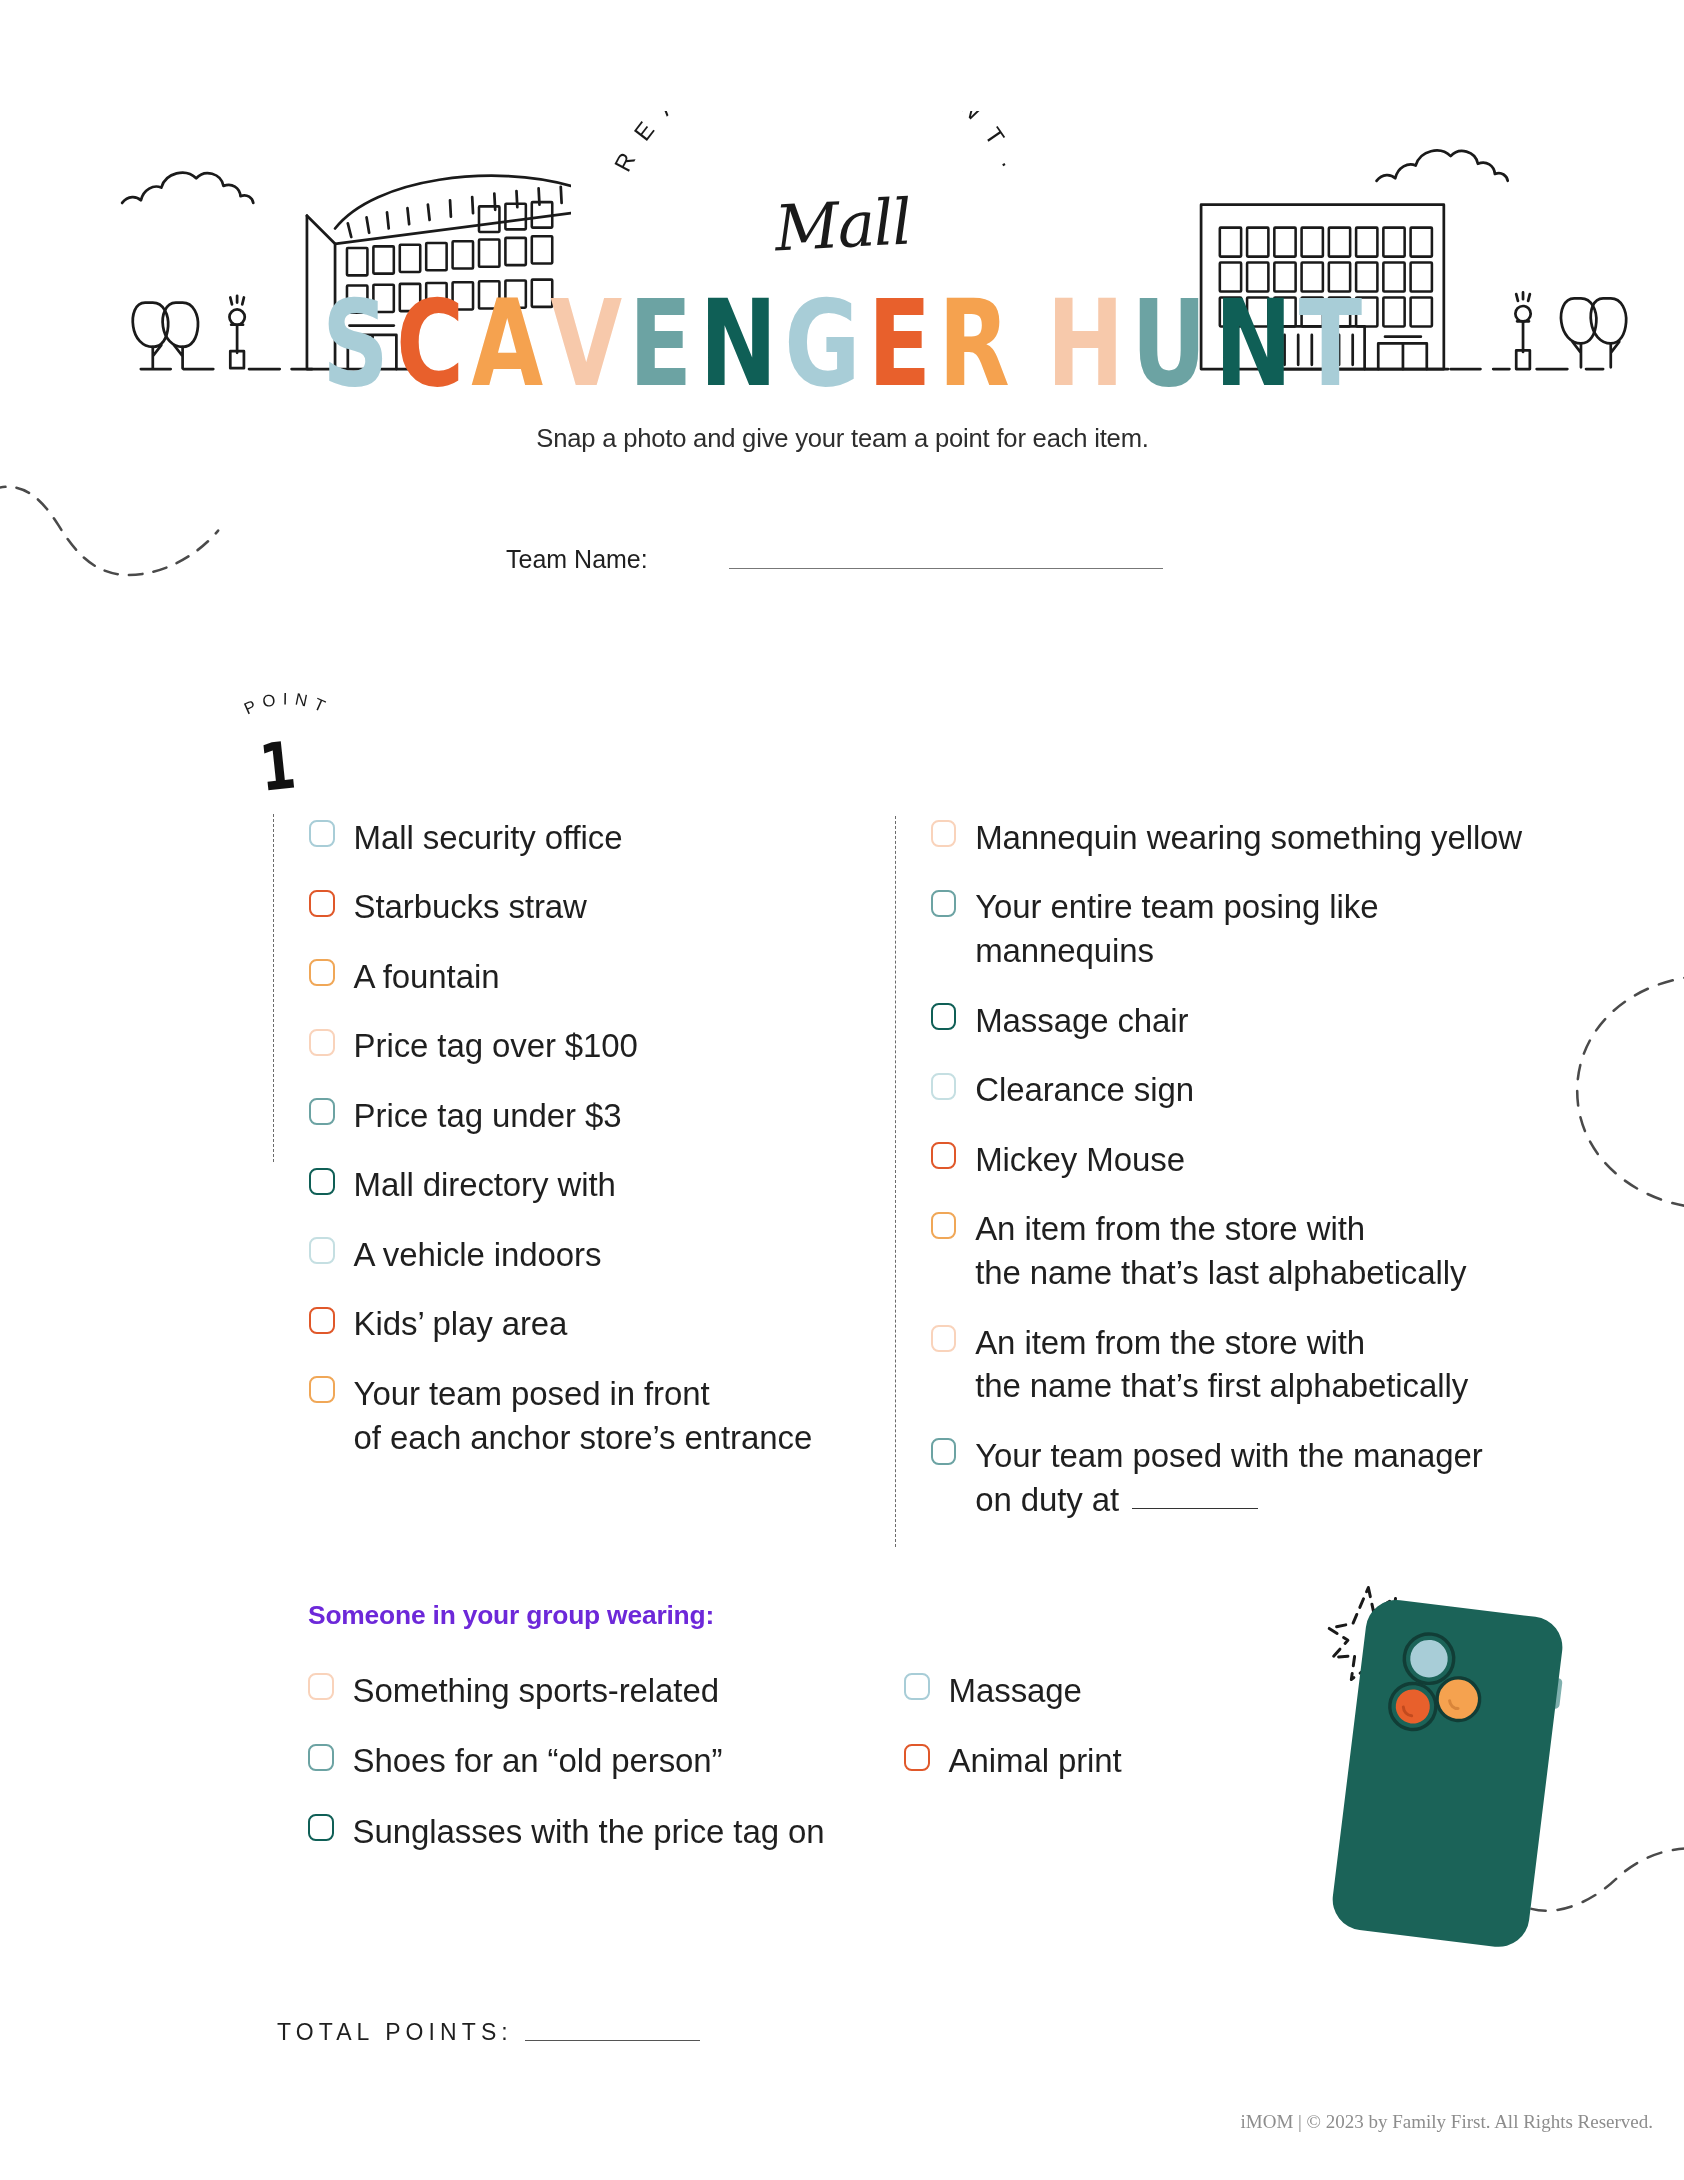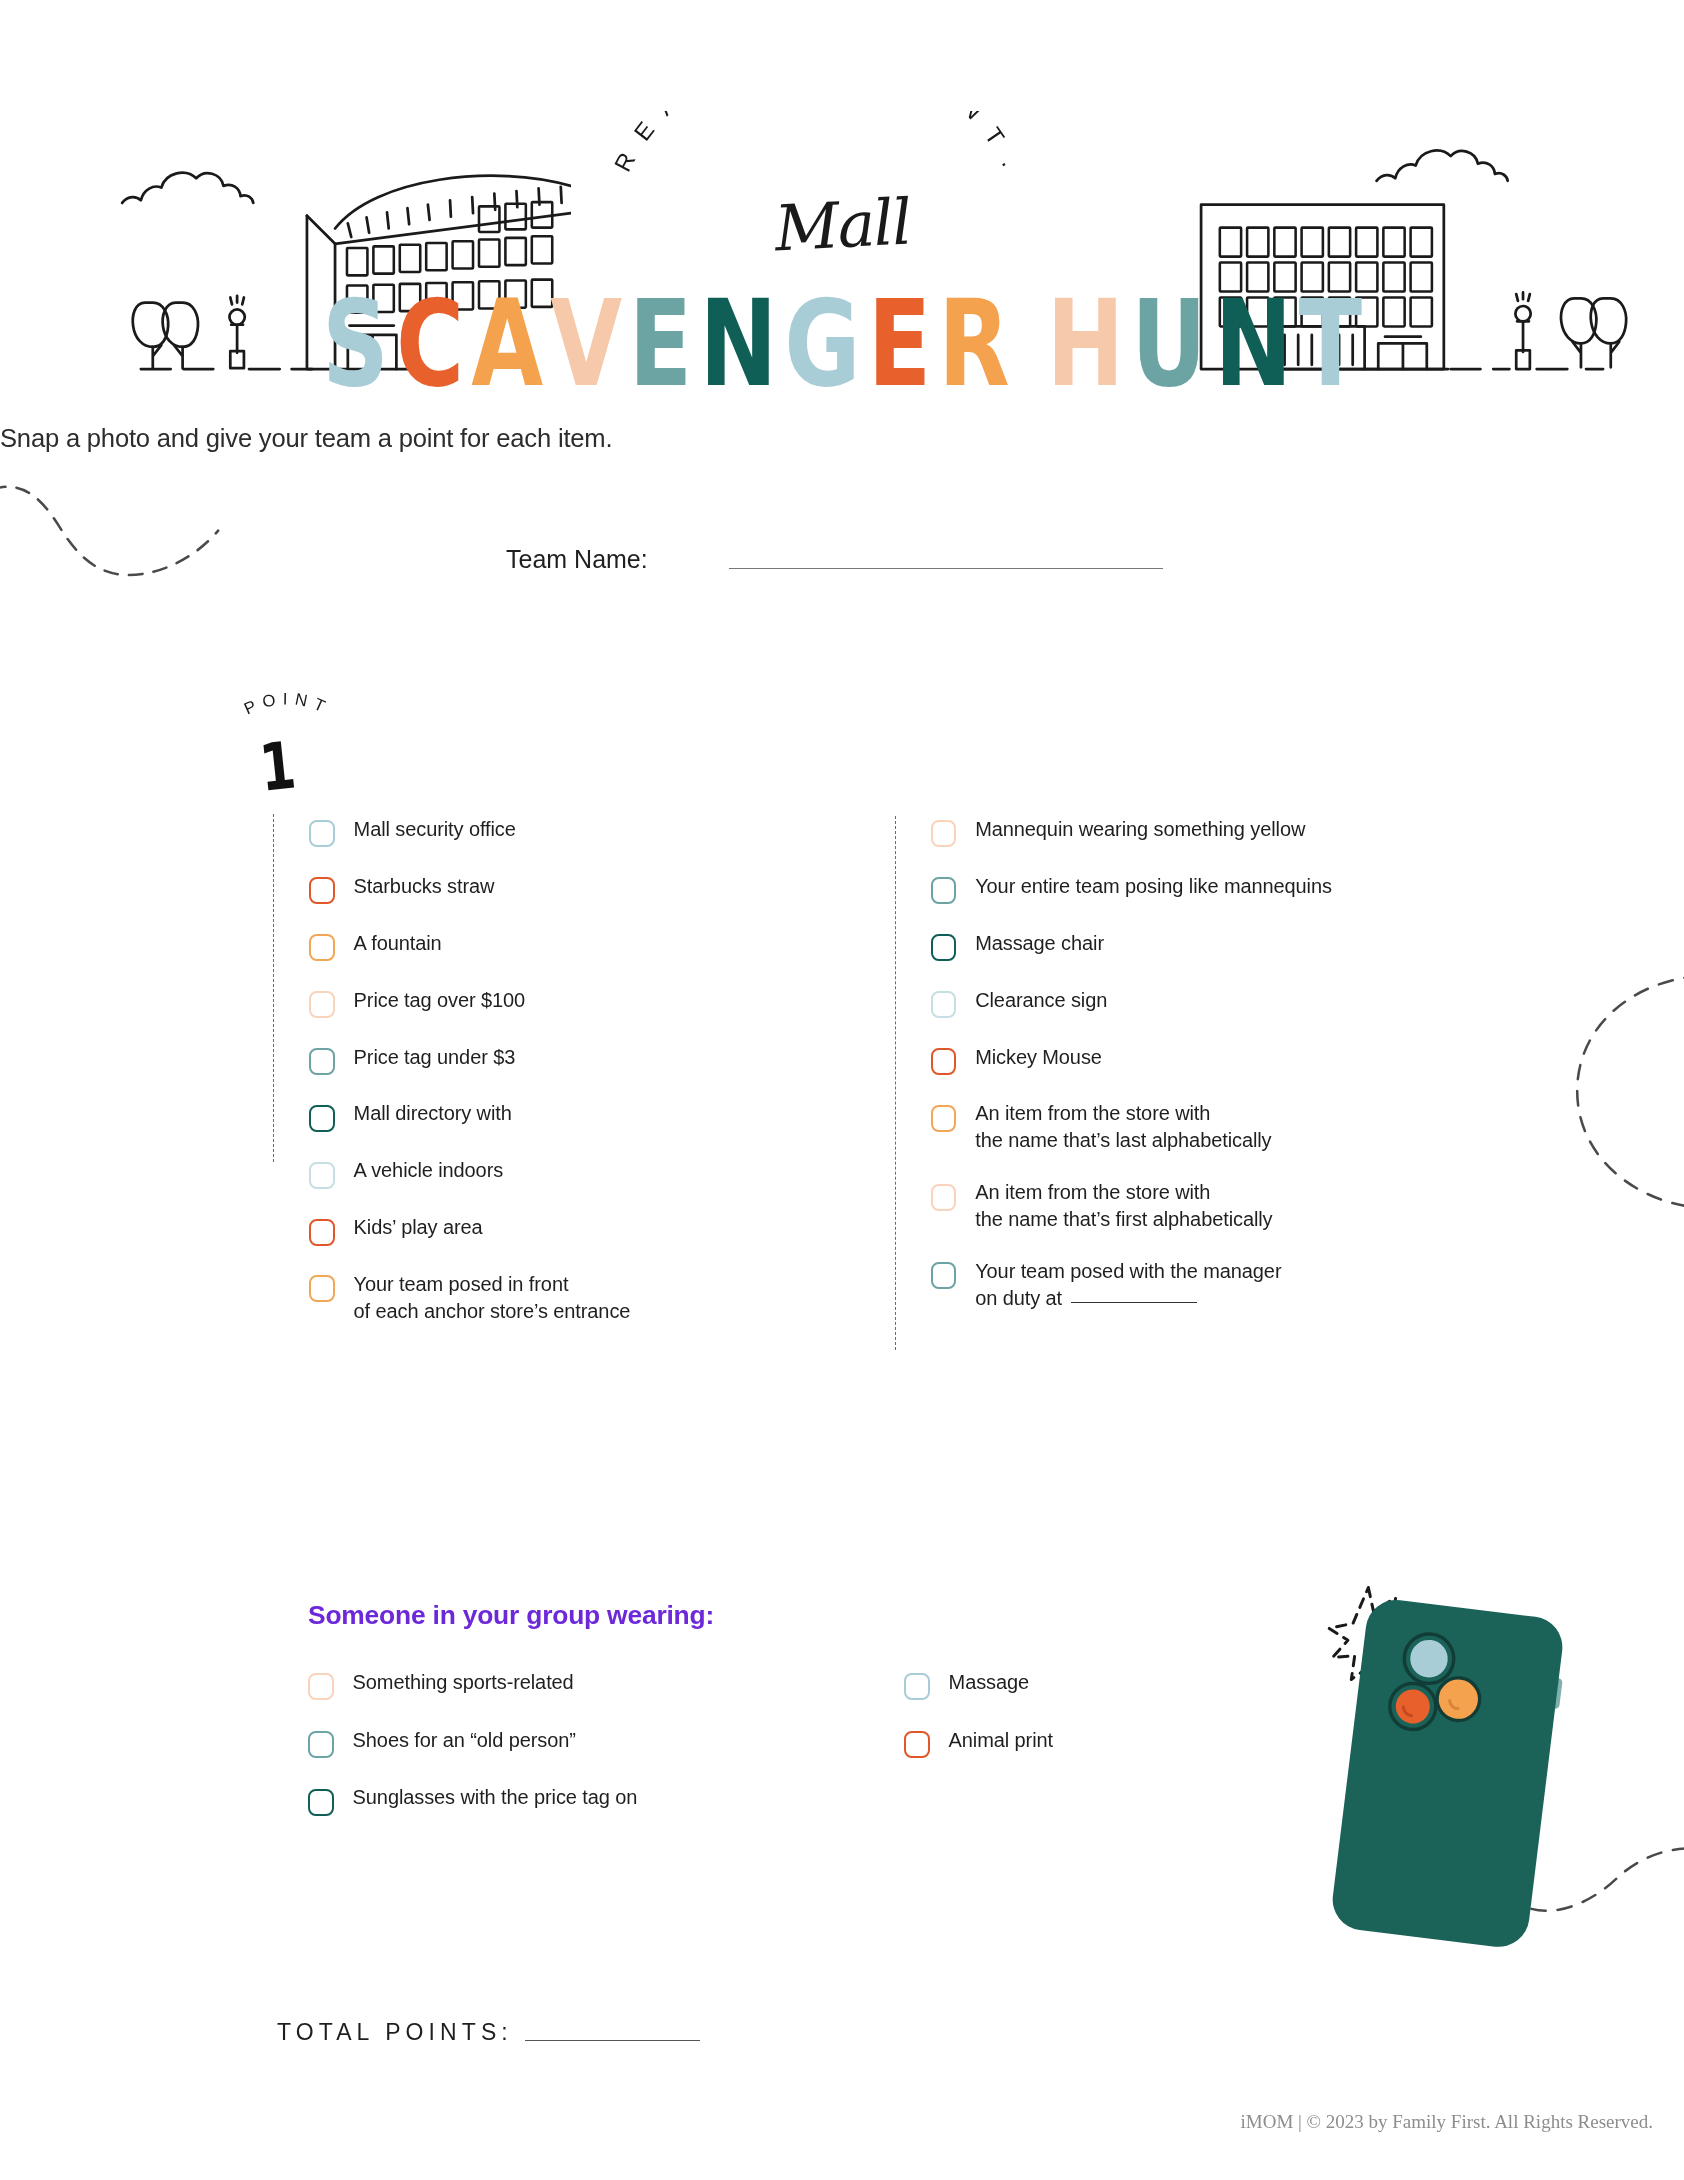--- a/index.html
+++ b/index.html
@@ -43,20 +43,21 @@
     font-size:101px;
     letter-spacing:0.9px;
     line-height:1;
     white-space:nowrap;
   }
   .big-title .ltr { display:inline-block; transform:scaleY(1.18) scaleX(0.92); }
   .big-title .sp { display:inline-block; width:29px; }
 
   .subtitle {
     position:absolute; left:0; right:0; top:424px;
+    text-align:center;
     font-size:25.6px;
     color:#2d2d2d;
     letter-spacing:-0.2px;
   }
 
   
   .fields { position:absolute; left:506px; top:545px; width:681px; }
   .field-row { display:flex; align-items:baseline; margin-bottom:35px; }
   .field-label { font-size:25px; color:#1f1f1f; width:204px; white-space:nowrap; }
   .field-line { flex:1; height:0.9px; background:#777; align-self:flex-end; margin-bottom:5.1px; }
@@ -85,21 +86,21 @@
     border-left:1.7px dashed #6b6b6b;
   }
   .col-left  .vdash { top:-1.7px; height:348px; }
   .item { display:flex; align-items:flex-start; margin-bottom:25.6px; }
   .cbox {
     width:25.6px; height:27px; min-width:25.6px;
     border:2.6px solid #000; border-radius:7.7px;
     margin-top:4.3px; margin-right:19px;
     background:#fff;
   }
-  .itext { font-size:20px; line-height:1.33; color:#1f1f1f; letter-spacing:-0.1px; }
+  .itext { font-size:33px; line-height:1.33; color:#1f1f1f; letter-spacing:-0.1px; }
   .blankline { display:inline-block; width:126px; border-bottom:1.7px solid #333; height:0.9px; vertical-align:1.7px; margin-left:3.4px; }
 
   
   .wearing { position:absolute; left:308px; top:1600px; width:1022px; }
   .wearing-title {
     font-size:26.4px; font-weight:700; color:#6d28d9;
     margin-bottom:38px; letter-spacing:-0.2px;
   }
   .wearing-grid { display:flex; }
   .wear-col-a { width:596px; }

